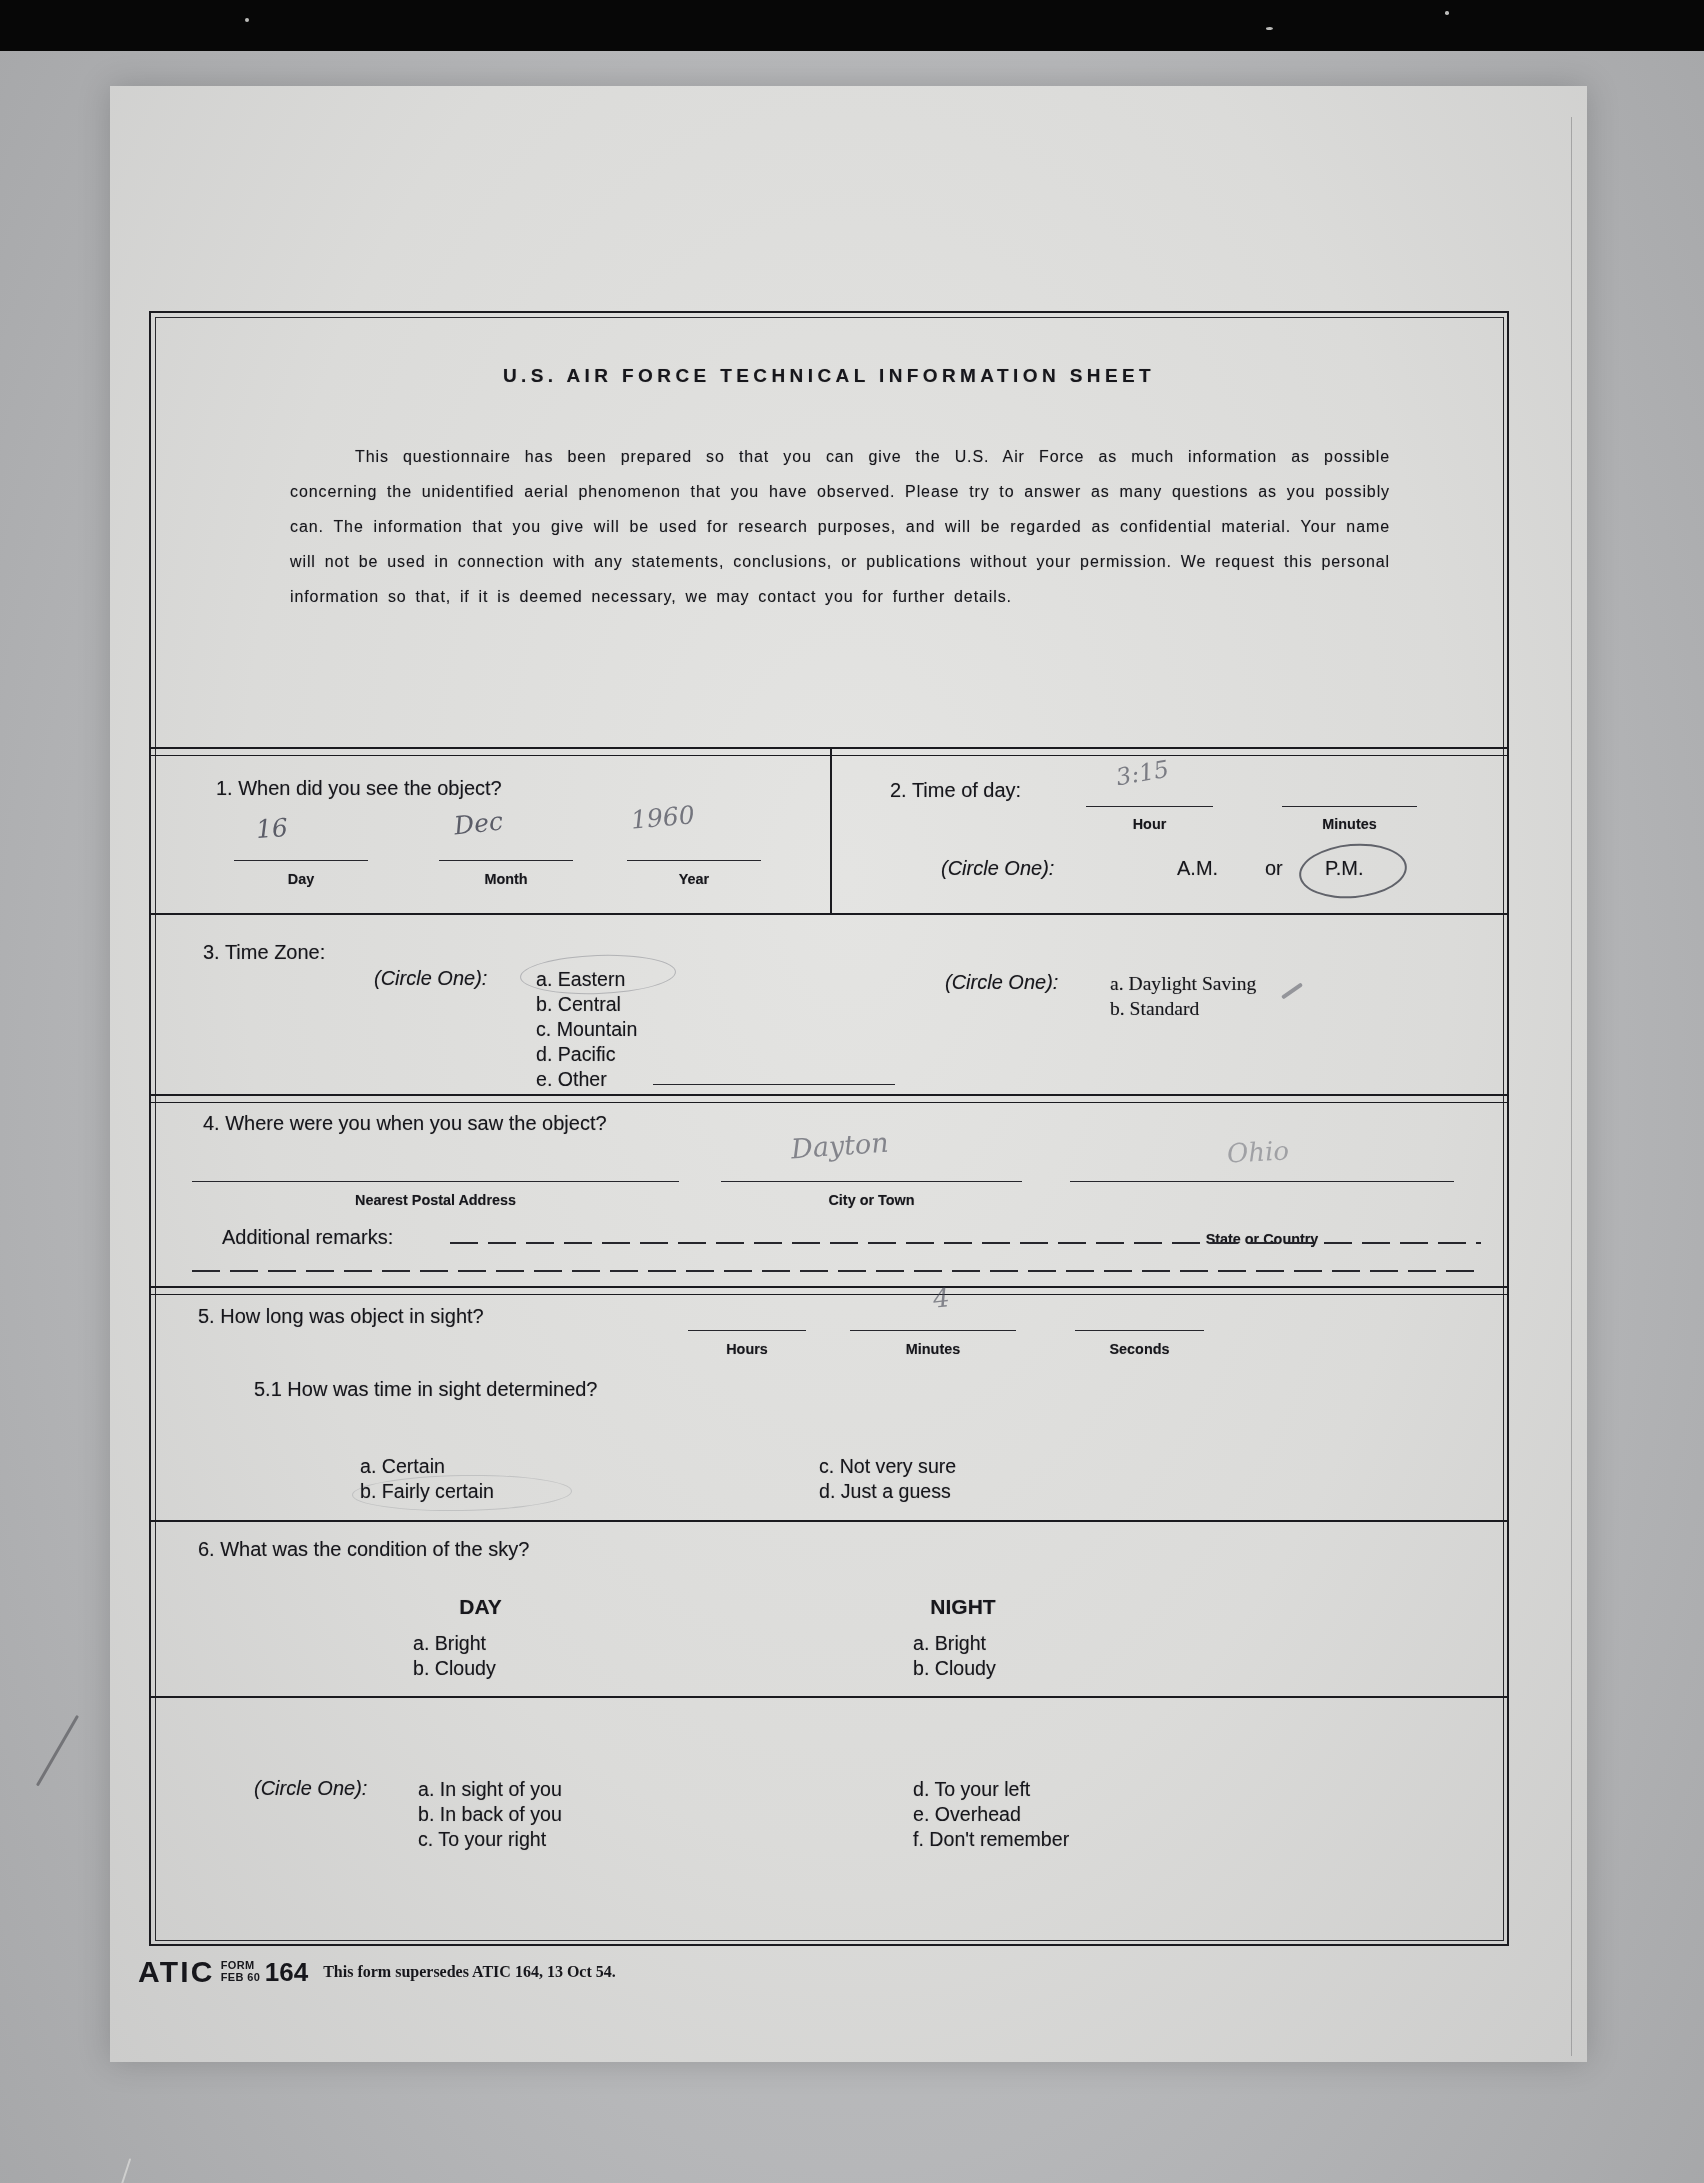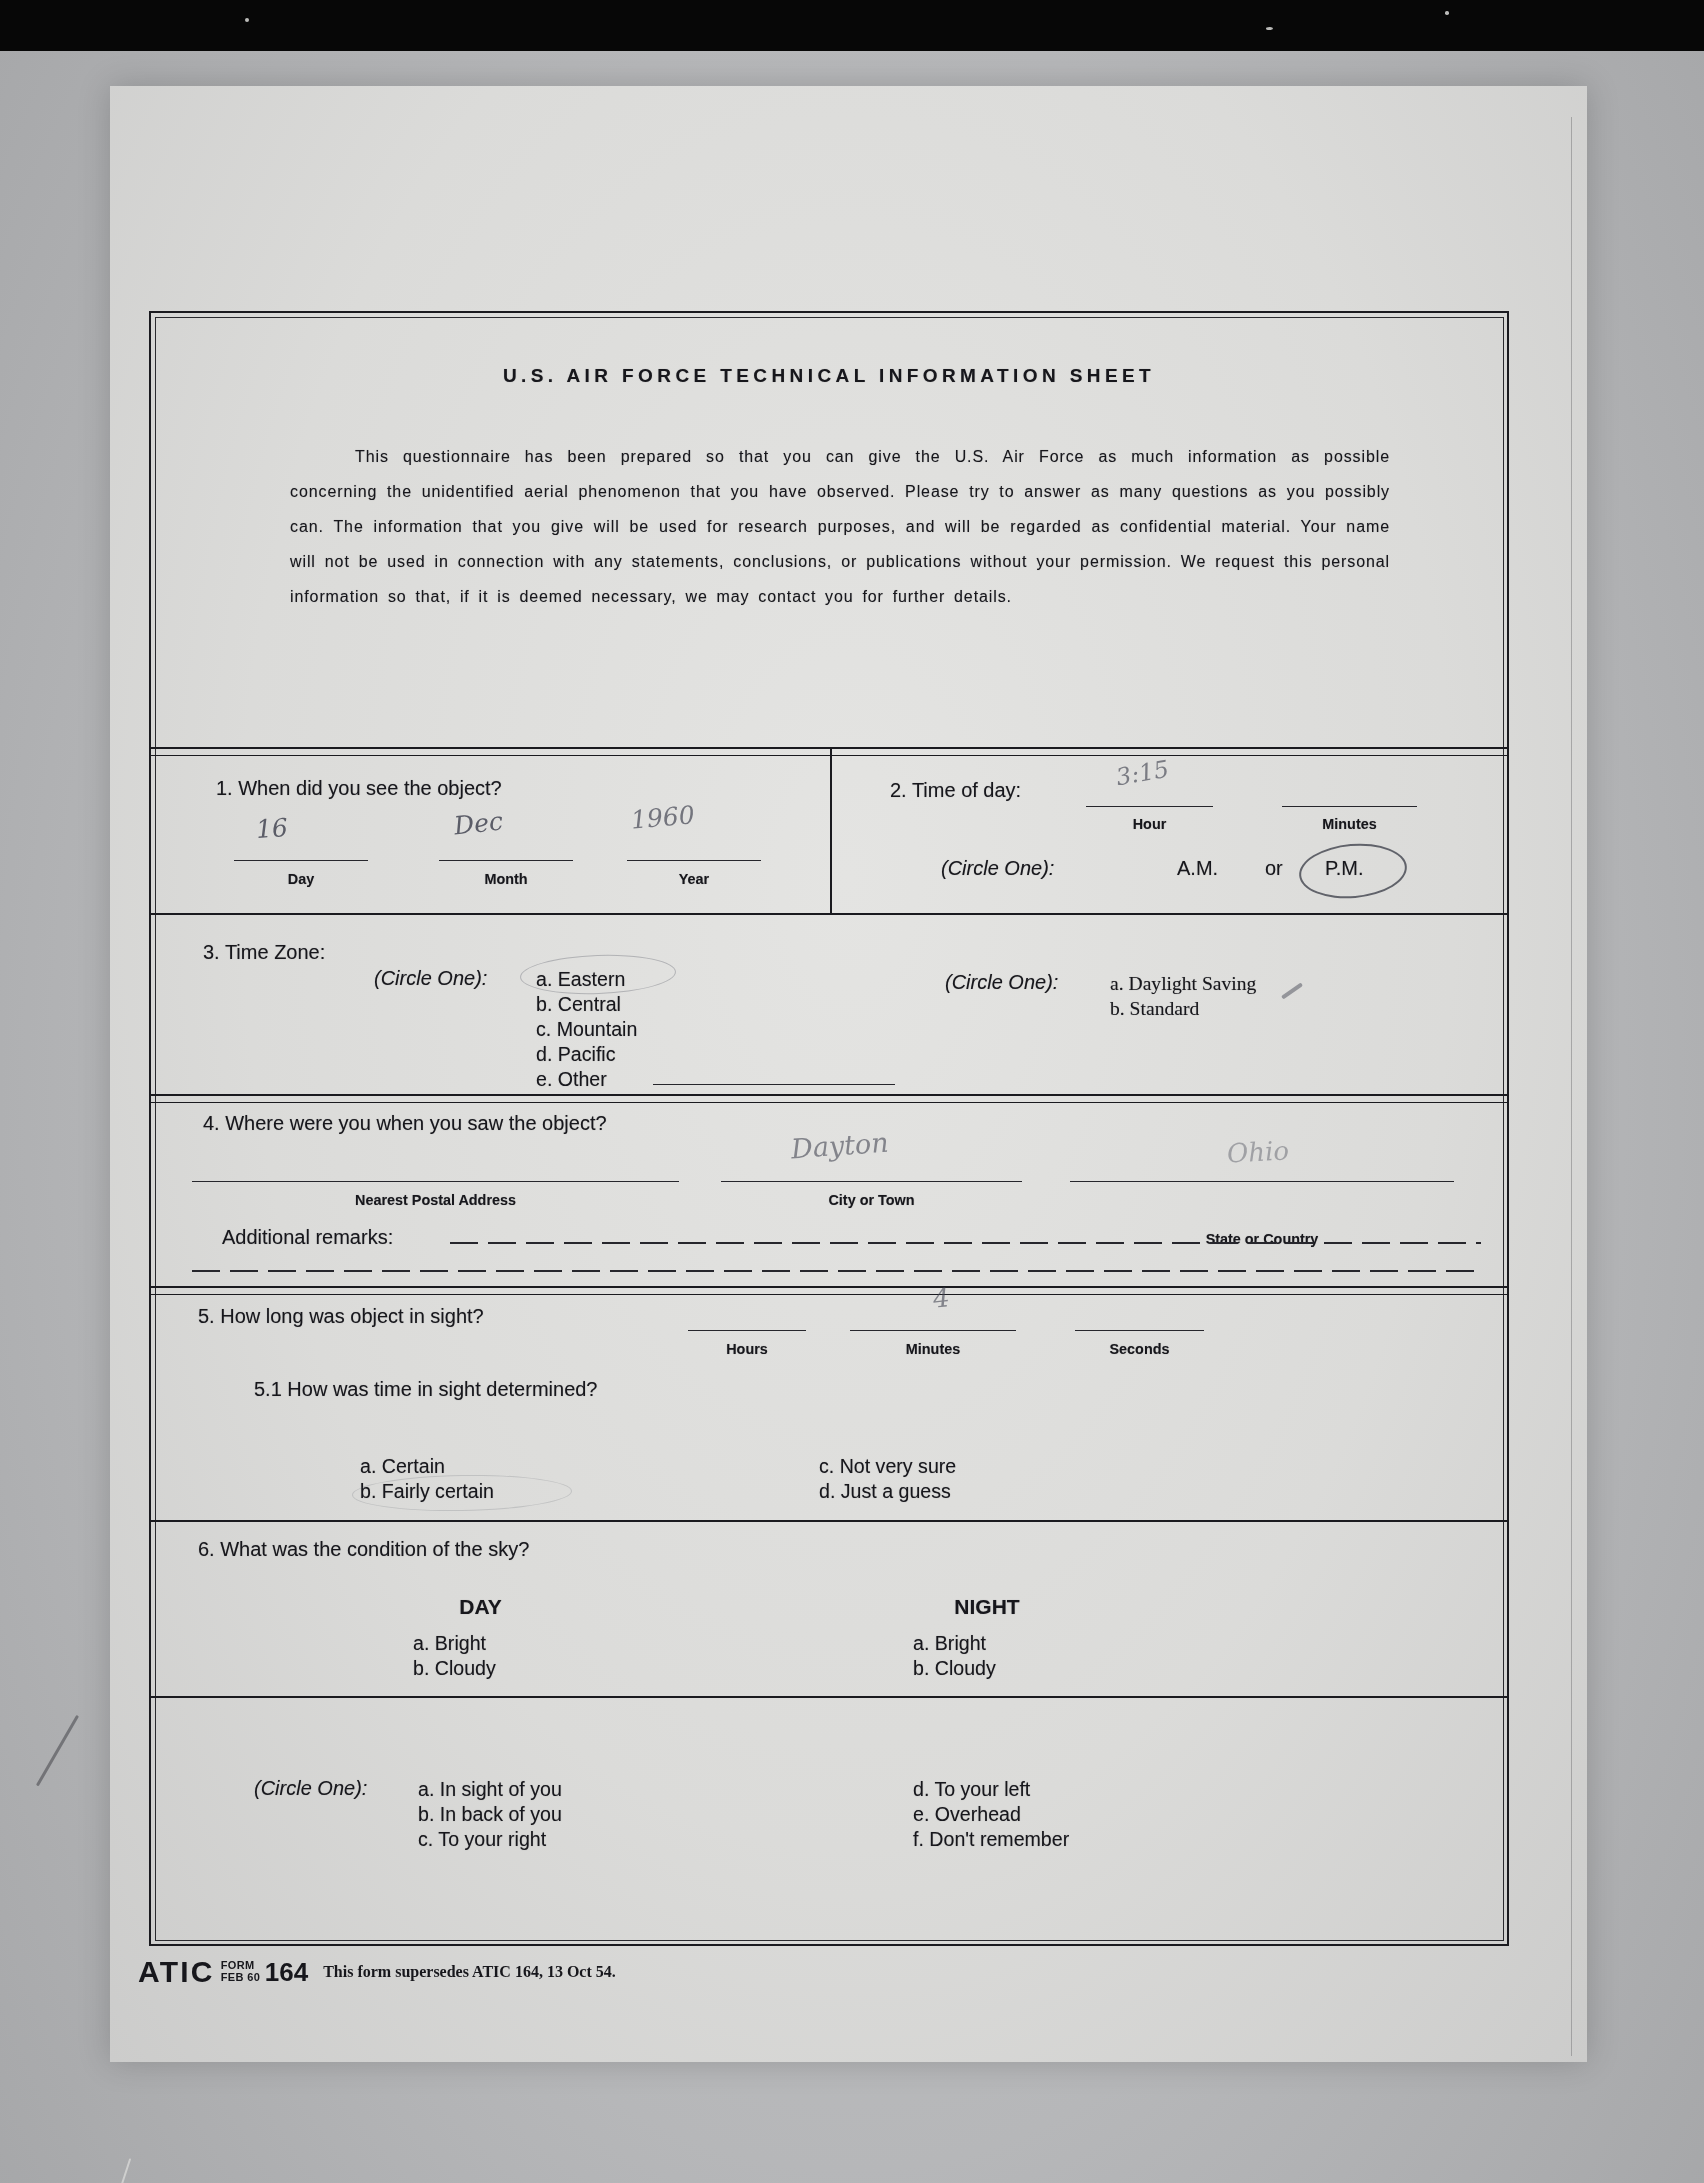--- a/index.html
+++ b/index.html
@@ -149,21 +149,21 @@
     <div class="t opt2" style="left:668px;top:1141px;">
       <div>c. Not very sure</div>
       <div>d. Just a guess</div>
     </div>
     <div class="pencil faint" style="left:201px;top:1162px;width:218px;height:34px;transform:rotate(-1deg);opacity:.6;"></div>
 
     <div class="hline" style="top:1207px;"></div>
 
     <div class="t q" style="left:47px;top:1225px;">6. What was the condition of the sky?</div>
     <div class="t hdr" style="left:262px;top:1282px;width:135px;">DAY</div>
-    <div class="t hdr" style="left:762px;top:1282px;width:148px;">NIGHT</div>
+    <div class="t hdr" style="left:738px;top:1282px;width:148px;">NIGHT</div>
     <div class="t opt2" style="left:262px;top:1318px;">
       <div>a. Bright</div>
       <div>b. Cloudy</div>
     </div>
     <div class="t opt2" style="left:762px;top:1318px;">
       <div>a. Bright</div>
       <div>b. Cloudy</div>
     </div>
 
     <div class="hline" style="top:1383px;"></div>

